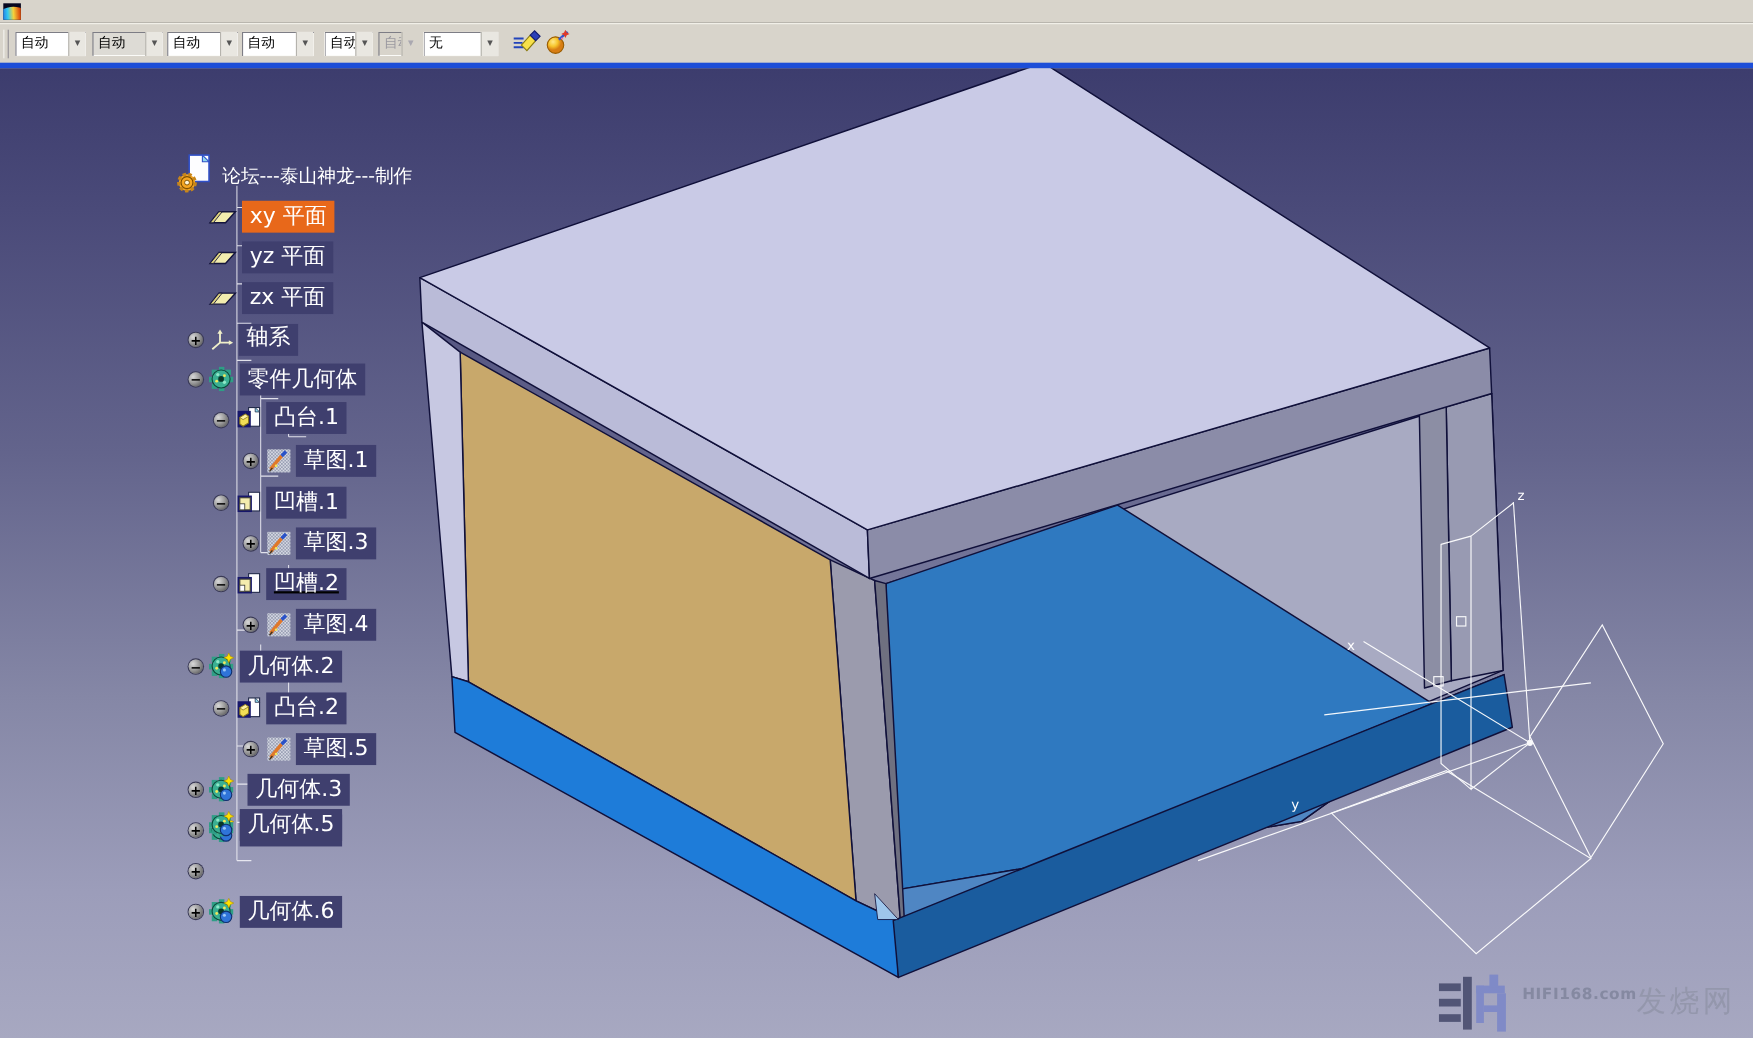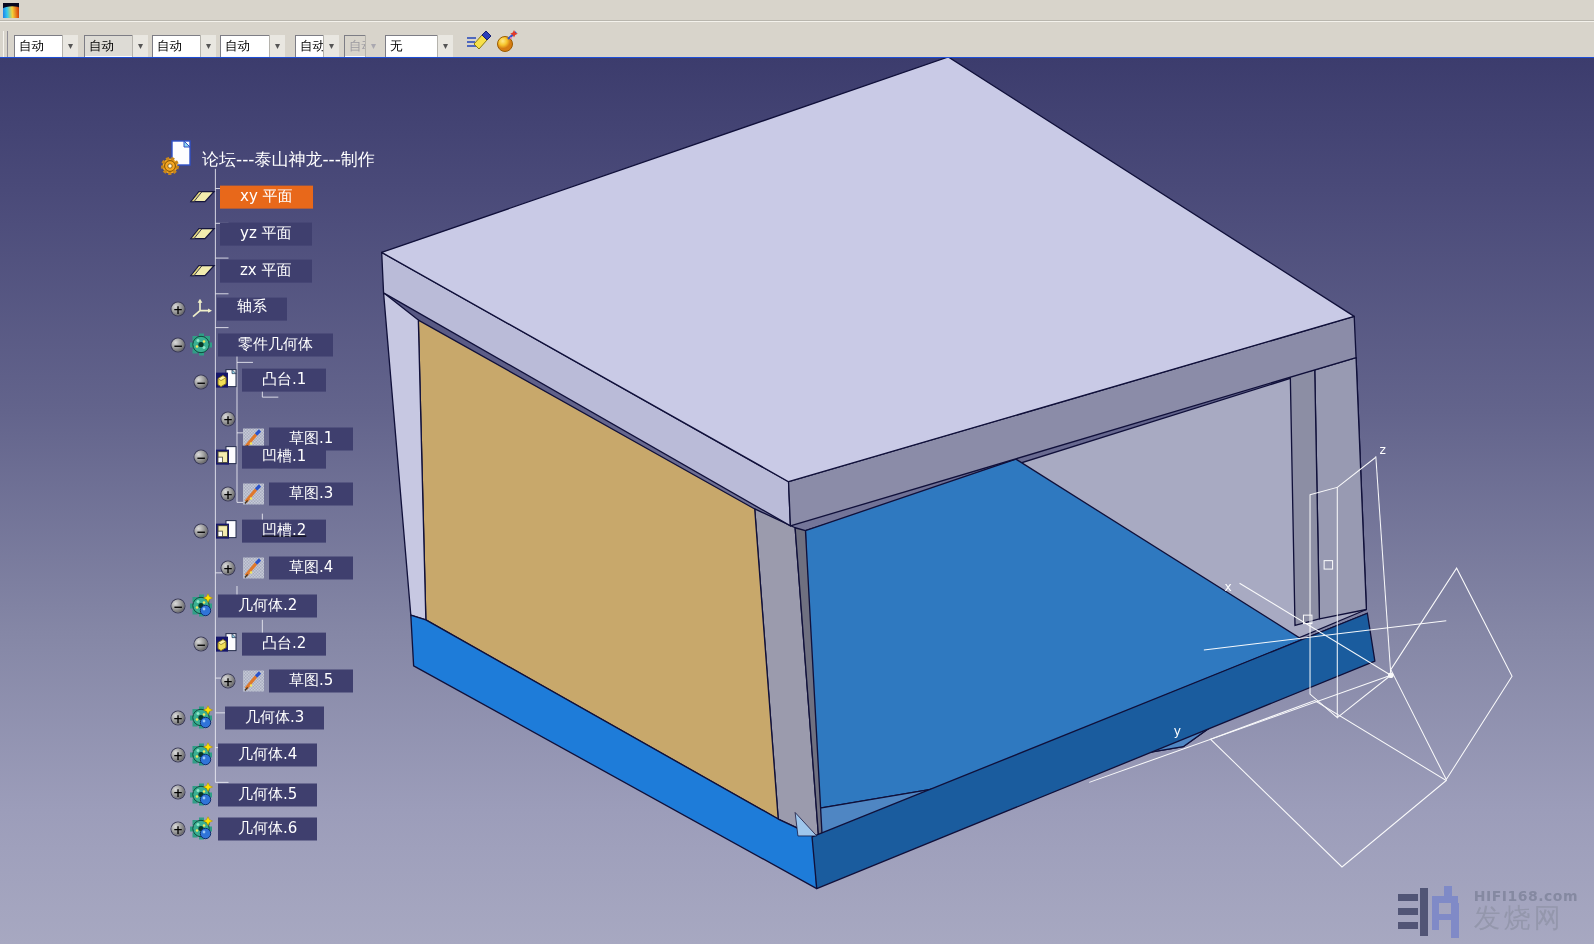--- a/index.html
+++ b/index.html
@@ -21,22 +21,22 @@
   .app-icon::before{
     content:"";position:absolute;left:-4px;top:3px;width:24px;height:14px;
     background:linear-gradient(100deg,#1a5adf 10%,#33c8f0 35%,#f5d23a 55%,#e05a12 75%,#7a1602 95%);
     border-radius:60% 100% 10% 60%;transform:rotate(-14deg);
   }
   .menu-item{padding:1px 10px 2px;cursor:default;white-space:nowrap;}
   .menu-item.active{background:#f3ecc3;}
   
   .toolbar{
     position:absolute;top:21px;left:0;width:100%;height:35px;
-    background:#d8d4cb;border-top:1px solid #f4f2ec;border-bottom:1px solid #1d4ed8;
-    display:flex;align-items:flex-end;z-index:30;
+    background:#d8d4cb;border-top:1px solid #f4f2ec;border-bottom:5px solid #1d4ed8;
+    display:flex;align-items:center;z-index:30;
   }
   .grip{
     width:3px;height:26px;margin:0 6px 0 3px;
     border-left:1px solid #f6f4ef;border-right:1px solid #8f8d95;flex:0 0 auto;
   }
   .combo{
     height:22px;background:#fff;box-sizing:border-box;
     box-shadow:inset 1px 1px 0 #7d7d85, inset -1px -1px 0 #fbfbf8;
     display:flex;align-items:center;font-size:12.5px;color:#000;
     padding-left:5px;overflow:hidden;flex:0 0 auto;position:relative;
@@ -57,38 +57,38 @@
     background:linear-gradient(180deg,#3c3c6d 0%,#4a4a79 15%,#63648c 40%,#8587a6 65%,#9c9dba 85%,#a7a8c1 100%);
     overflow:hidden;
   }
   .viewport svg.scene{position:absolute;left:0;top:0;}
   
   .tree-row{
     position:absolute;display:flex;align-items:center;gap:4px;
     transform:translateY(-50%);white-space:nowrap;z-index:5;
   }
   .t-label{
-    background:#3f3f6e;color:#fff;font-size:15px;padding:1px 20px 3px;line-height:1.25;
+    background:#3f3f6e;color:#fff;font-size:20px;padding:1px 7px 3px;line-height:1.25;
     cursor:default;
   }
   .t-label.selected{background:#e8681a;}
   .t-root-label{color:#fff;font-size:17px;padding:0 4px 2px;cursor:default;}
   .expander{
     position:absolute;width:13px;height:13px;border-radius:50%;z-index:6;
     background:radial-gradient(circle at 4px 4px,#d9d9d9,#9a9a9a 45%,#5c5c5c 85%);
     box-shadow:0 0 0 1px #3a3a55;color:#000;font-weight:bold;font-size:12px;
     display:flex;align-items:center;justify-content:center;line-height:0;
     transform:translate(-50%,-50%);cursor:default;
   }
   
   .watermark{
     position:absolute;right:16px;bottom:6px;display:flex;align-items:center;gap:10px;
     z-index:4;opacity:.92;
   }
-  .wm-text{display:flex;flex-direction:column;line-height:1.05;}
+  .wm-text{display:flex;flex-direction:row;line-height:1.05;}
   .wm-site{font-size:14px;font-weight:bold;color:#83879f;letter-spacing:.5px;}
   .wm-name{font-size:27px;color:#9396ab;letter-spacing:3px;}
 </style>
 </head>
 <body>
 
 <div class="menubar">
   <span class="app-icon"></span>
 </div>
 
@@ -273,21 +273,21 @@
             <rect x="11" y="1" width="10" height="17" fill="#fdfdff" stroke="#222a4a"></rect>
             <polygon points="17,1 21,5 17,5" fill="#8fd8ea" stroke="#222a4a" stroke-width="0.7"></polygon>
             <rect x="1" y="4" width="12" height="15" fill="#16166a"></rect>
             <polygon points="3,16 3,10 8,7 11,9 11,15 6,18" fill="#f2de55" stroke="#86741c"></polygon>
             <polygon points="3,10 8,7 11,9 6,12" fill="#fff2a0" stroke="#86741c" stroke-width="0.7"></polygon>
           </svg>
         </span>
         <span class="t-label">凸台.1</span>
       </div>
       <div class="expander" style="left: 201px; top: 325px;">−</div>
-      <div class="tree-row" style="left: 242px; top: 362px; margin-top: 20px;">
+      <div class="tree-row" style="left: 242px; top: 362px;">
         <span style="display: inline-flex;">
           <svg width="23" height="23" viewBox="0 0 23 23">
             <defs>
               <pattern id="dth" width="3" height="3" patternUnits="userSpaceOnUse">
                 <rect width="3" height="3" fill="#d4d7e2"></rect>
                 <rect width="1.5" height="1.5" fill="#9aa0b4"></rect>
                 <rect x="1.5" y="1.5" width="1.5" height="1.5" fill="#9aa0b4"></rect>
               </pattern>
             </defs>
             <rect x="1" y="1" width="21" height="21" fill="url(#dth)"></rect>
@@ -468,21 +468,21 @@
             <circle cx="15" cy="15" r="1.5" fill="#8fe8c8"></circle>
             <circle cx="12" cy="12" r="2.6" fill="#083828"></circle>
             <circle cx="16.5" cy="17" r="5.2" fill="#2f74d8" stroke="#10306e"></circle>
             <circle cx="15" cy="15.5" r="1.4" fill="#9cc8f8"></circle>
             <path d="M19,0 l1.4,3.1 3.1,1.4 -3.1,1.4 -1.4,3.1 -1.4,-3.1 -3.1,-1.4 3.1,-1.4 z" fill="#ffe100" stroke="#a88a00" stroke-width="0.5"></path>
           </svg>
         </span>
         <span class="t-label">几何体.4</span>
       </div>
       <div class="expander" style="left: 178px; top: 698px;">+</div>
-      <div class="tree-row" style="left: 189px; top: 738px; text-align: right;">
+      <div class="tree-row" style="left: 189px; top: 693px; text-align: right;">
         <span style="display: inline-flex;">
           <svg width="25" height="25" viewBox="0 0 25 25">
             <g fill="#2f9e86">
               <rect x="10" y="1" width="5" height="5"></rect>
               <rect x="10" y="18" width="5" height="5"></rect>
               <rect x="1" y="10" width="5" height="5"></rect>
               <rect x="18" y="10" width="5" height="5"></rect>
               <rect x="3.5" y="3.5" width="5" height="5"></rect>
               <rect x="16" y="3.5" width="5" height="5"></rect>
               <rect x="3.5" y="16" width="5" height="5"></rect>

